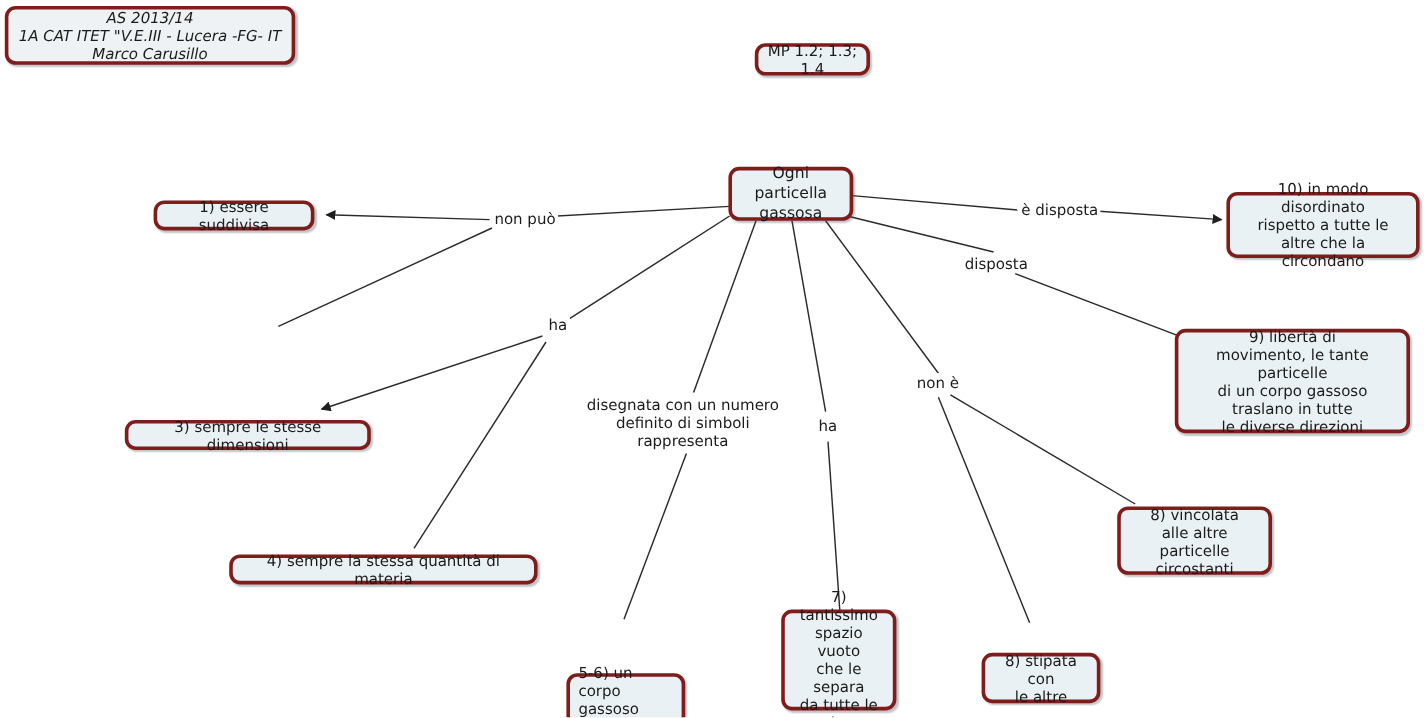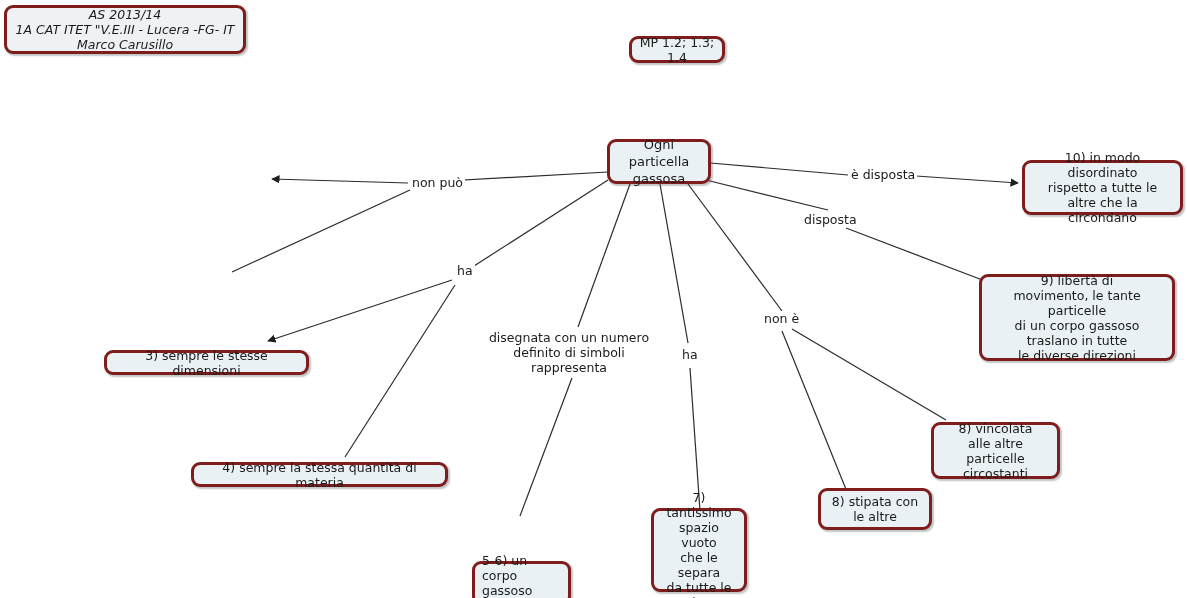--- a/index.html
+++ b/index.html
@@ -124,20 +124,23 @@
 
   <div class="node" style="left:600px; top:36px; width:96px; height:27px;margin-left:29px;">
     <span>MP 1.2; 1.3; 1.4</span>
   </div>
 
   <div class="node central" style="left:607px; top:139px; width:104px; height:45px; flex-direction:column;">
     <span>Ogni particella</span>
     <span>gassosa</span>
   </div>
 
+  <div class="node" style="left:128px; top:167px; width:134px; height:25px;">
+    <span>1) essere suddivisa</span>
+  </div>
 
 
   <div class="node" style="left:104px; top:350px; width:205px; height:25px;">
     <span>3) sempre le stesse dimensioni</span>
   </div>
 
   <div class="node" style="left:191px; top:462px; width:257px; height:25px;">
     <span>4) sempre la stessa quantità di materia</span>
   </div>
 
@@ -147,21 +150,21 @@
   </div>
 
   <div class="node" style="left:651px; top:508px; width:96px; height:84px; flex-direction:column;">
     <span>7) tantissimo</span>
     <span>spazio vuoto</span>
     <span>che le separa</span>
     <span>da tutte le</span>
     <span>altre</span>
   </div>
 
-  <div class="node" style="left:818px; top:488px; width:114px; height:42px; flex-direction:column;">
+  <div class="node" style="left:818px; top:544px; width:99px; height:42px; flex-direction:column;">
     <span>8) stipata con</span>
     <span>le altre</span>
   </div>
 
   <div class="node" style="left:931px; top:422px; width:129px; height:57px; flex-direction:column;">
     <span>8) vincolata</span>
     <span>alle altre particelle</span>
     <span>circostanti</span>
   </div>
 

